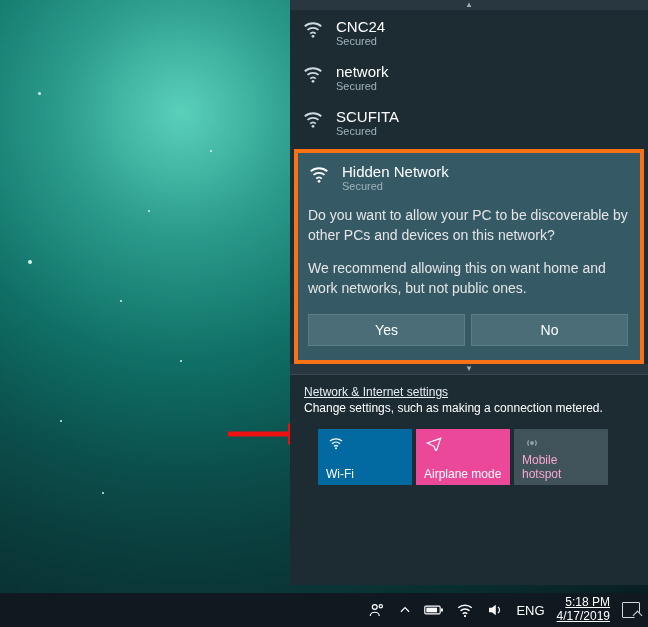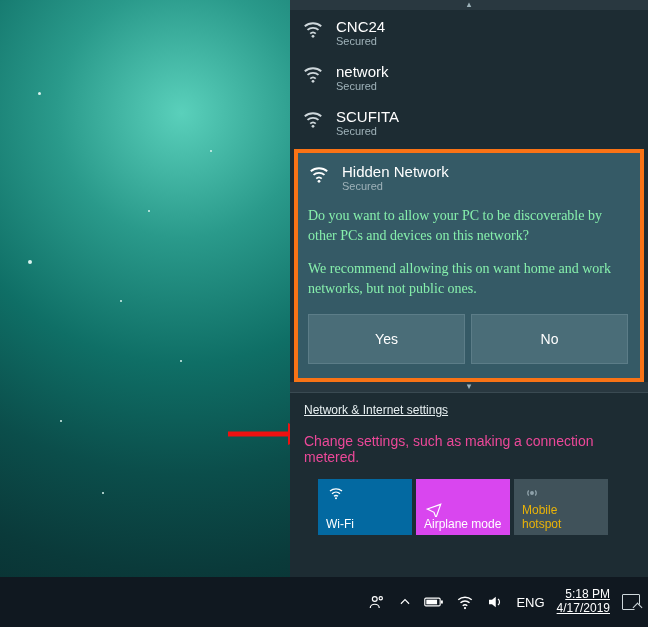--- a/index.html
+++ b/index.html
@@ -41,46 +41,46 @@
   .net .txt .name { color: #fff; font-size: 15px; }
   .net .txt .sub  { color: #9fb2b9; font-size: 11px; }
   .net.selected {
     background: #355a66;
     border: 4px solid #f97316;
     margin: 4px 4px 0 4px;
     padding: 10px 12px 14px 10px;
     display: block;
   }
   .net.selected .row1 { display: flex; gap: 12px; align-items: flex-start; }
-  .prompt { color: #86efac; font-size: 14px; margin: 14px 0 6px 0; line-height: 1.4; font-family: Liberation Serif, serif; }
+  .prompt { color: #e5e5e5; font-size: 14px; margin: 14px 0 6px 0; line-height: 1.4; }
   .prompt p + p { margin-top: 14px; }
   .btnrow { display:flex; gap:6px; margin-top:16px; }
   .btn {
-    flex:1; height:50px; background:#4a6d78; border:1px solid #5c7d88; color:#fff; font-size:14px;
+    flex:1; height:32px; background:#4a6d78; border:1px solid #5c7d88; color:#fff; font-size:14px;
     display:flex; align-items:center; justify-content:center; cursor:pointer;
   }
   .settings {
     border-top: 1px solid #3a4a52;
     padding: 10px 14px 8px 14px;
   }
   .settings .link { color:#e8f0f2; text-decoration: underline; font-size:12px; }
-  .settings .sub { color:#ec4899; font-size:14px; margin-top:16px; }
+  .settings .sub { color:#ffffff; font-size:12px; margin-top:2px; }
   .tiles { display:flex; gap:4px; padding: 6px 4px 4px 4px; }
   .tile {
     width: 94px; height: 56px; padding: 6px 8px 4px 8px;
     display:flex; flex-direction:column; justify-content:space-between;
     color:#fff; font-size:12px;
   }
   .tile.on  { background:#0369a1;margin-left:24px; }
-  .tile.off { background:#d946ef;justify-content:flex-end; }
-  .tile.dis { background:#40525a; color:#eab308; }
+  .tile.off { background:#ec4899; }
+  .tile.dis { background:#40525a; color:#f9a8d4; }
   .tile .lbl { font-size:12px; }
 
   .taskbar {
-    position:absolute; left:0; right:0; bottom:0; height:50px; background:#101820;
+    position:absolute; left:0; right:0; bottom:0; height:34px; background:#101820;
     display:flex; align-items:center; justify-content:flex-end; gap:12px;
     padding: 0 8px 0 0; color:#fff;
   }
   .taskbar .tray { display:flex; align-items:center; gap:12px; }
   .taskbar .clock { text-align:right; font-size:12px; line-height:1.15;text-decoration:underline; }
   .taskbar .notif { width:18px; height:16px; border:1px solid #cfd8dc; border-radius:1px; position:relative; }
   .taskbar .notif::after { content:""; position:absolute; right:-2px; bottom:-2px; width:6px; height:6px; background:#101820; border-left:1px solid #cfd8dc; border-top:1px solid #cfd8dc; transform:rotate(45deg);}
   .lang { font-size:13px; }
   svg { display:block; }
 </style>

